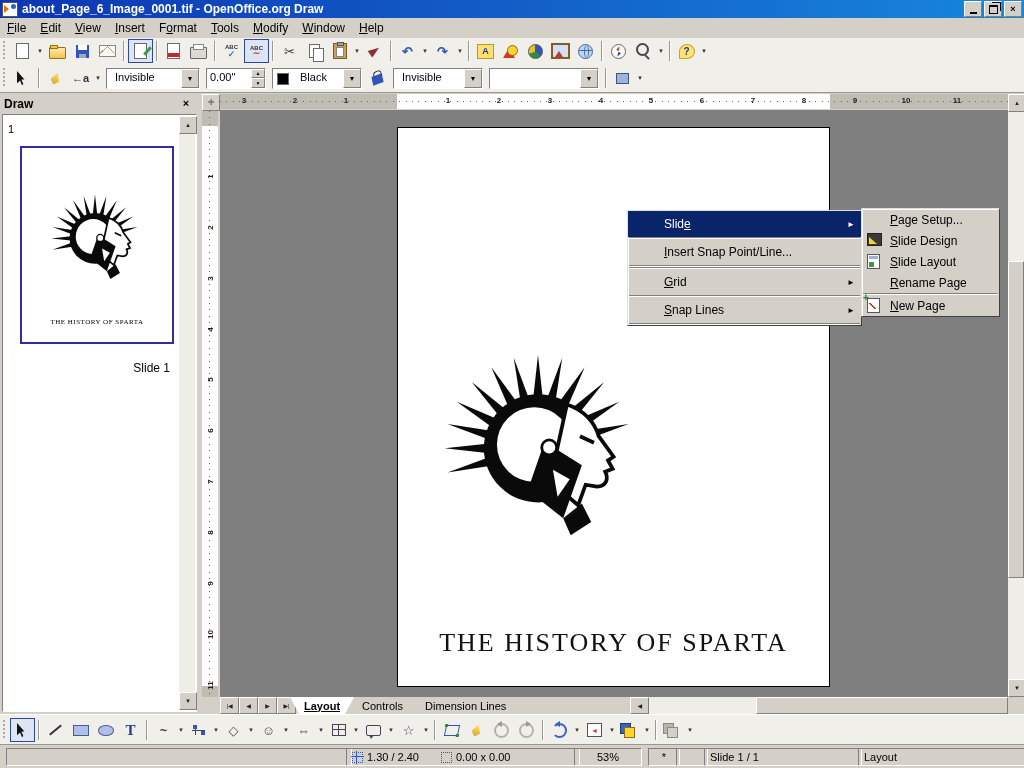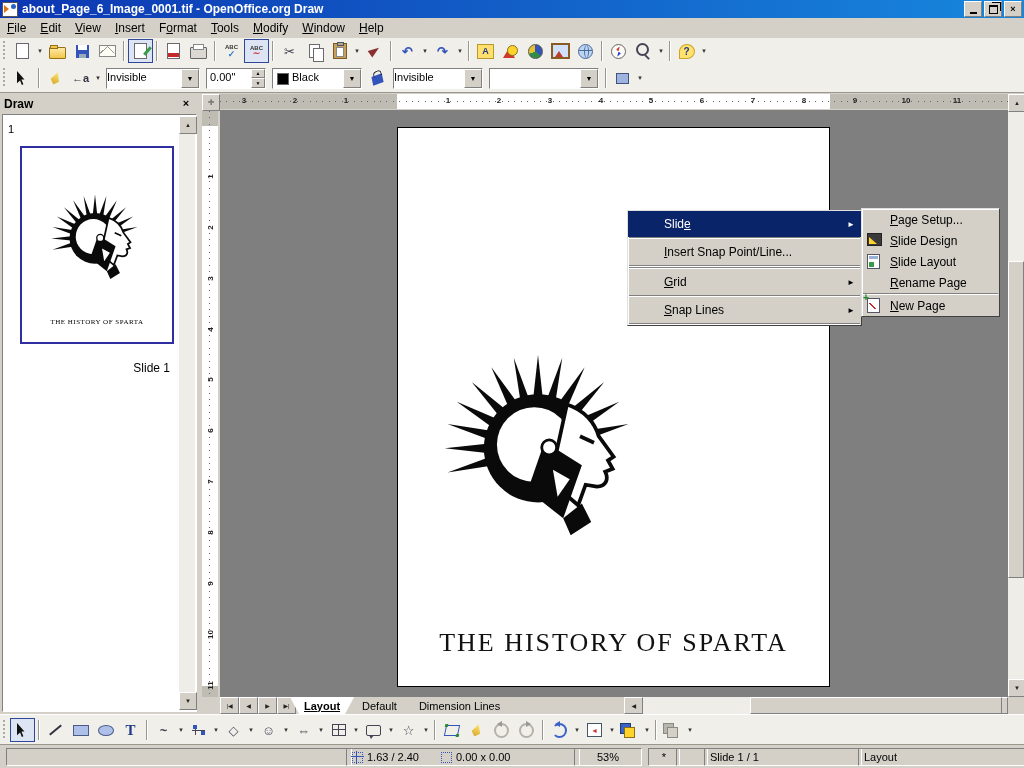--- a/index.html
+++ b/index.html
@@ -100,21 +100,21 @@
   .icalign{width:13px;height:12px;border:1px solid #456;background:#fff;display:flex;align-items:center;justify-content:center;font-size:7px;color:#c33;}
   .icarrange{width:9px;height:9px;background:#3a62c8;border:1px solid #223a66;margin:-4px 4px 0 -4px;}
   .icarrange::after{content:"";position:absolute;left:3px;top:3px;width:9px;height:9px;background:#ffd42a;border:1px solid #8a6d1d;}
   .icgraysq{width:9px;height:9px;background:#b8b5ad;border:1px solid #8a8a84;margin:-4px 4px 0 -4px;}
   .icgraysq::after{content:"";position:absolute;left:3px;top:3px;width:9px;height:9px;background:#d4d0c8;border:1px solid #8a8a84;}
   .icshadowb{width:11px;height:9px;background:#9db3e0;border:1px solid #44517a;}
   .icshadowb::after{content:"";position:absolute;left:3px;top:3px;width:11px;height:9px;background:#8a8a84;z-index:-1;}
   .icarrowstyle{font-size:11px;color:#334;font-weight:bold;}
   
   .combo{height:19px;background:#fff;border:1px solid;border-color:#808080 #fff #fff #808080;display:flex;align-items:stretch;margin:0 3px;}
-  .combo .val{flex:1;padding:2px 0;font-size:11px;white-space:nowrap;overflow:hidden;}
+  .combo .val{flex:1;padding:2px 8px;font-size:11px;white-space:nowrap;overflow:hidden;}
   .combo .cbtn{width:16px;background:#d4d0c8;border:1px solid;border-color:#fff #808080 #808080 #fff;display:flex;align-items:center;justify-content:center;font-size:7px;}
   .spin{height:19px;width:58px;background:#fff;border:1px solid;border-color:#808080 #fff #fff #808080;display:flex;margin:0 3px;}
   .spin .val{flex:1;padding:2px 3px;font-size:11px;}
   .spin .col{width:14px;display:flex;flex-direction:column;}
   .spin .col div{flex:1;background:#d4d0c8;border:1px solid;border-color:#fff #808080 #808080 #fff;font-size:5px;display:flex;align-items:center;justify-content:center;}
   .swatch{width:10px;height:10px;background:#000;border:1px solid #666;margin:4px 3px 0 4px;}
   
   .panel{left:0;top:94px;width:197px;height:619px;background:#d4d0c8;}
   .panel-head{height:19px;display:flex;align-items:center;padding:0 4px;font-weight:bold;}
   .panel-close{margin-left:auto;width:14px;height:13px;display:flex;align-items:center;justify-content:center;font-size:11px;line-height:1;}
@@ -453,21 +453,21 @@
 <div class="abs tabrow">
   <span style="width:20px"></span>
   <span class="navbtn out">|◀</span>
   <span class="navbtn out">◀</span>
   <span class="navbtn out">▶</span>
   <span class="navbtn out">▶|</span>
   <span class="tab active">
       <span>Layout</span>
     </span>
   <span class="tab">
-      <span>Default</span>
+      <span>Controls</span>
     </span>
   <span class="tab">
       <span>Dimension Lines</span>
     </span>
   <span style="width:110px"></span>
   <span class="navbtn out">◀</span>
   <span class="hsb">
     <span class="thumb out"></span>
   </span>
   <span class="navbtn out">▶</span>
@@ -555,21 +555,21 @@
   <span class="tbtn">
       <span class="ib icgraysq"></span>
     </span>
   <span class="dd">▾</span>
 </div>
 
 <div class="abs statusbar">
   <span class="scell" style="left:6px;width:334px"></span>
   <span class="scell" style="left:346px;width:222px">
     <span class="sticon"></span>
-    <span>1.63 / 2.40</span>
+    <span>1.30 / 2.40</span>
     <span style="width:22px"></span>
     <span class="sticon sz"></span>
     <span>0.00 x 0.00</span>
   </span>
   <span class="scell" style="left:574px;width:56px;justify-content:center">
       <span>53%</span>
     </span>
   <span class="scell" style="left:648px;width:20px;justify-content:center">
       <span>*</span>
     </span>

